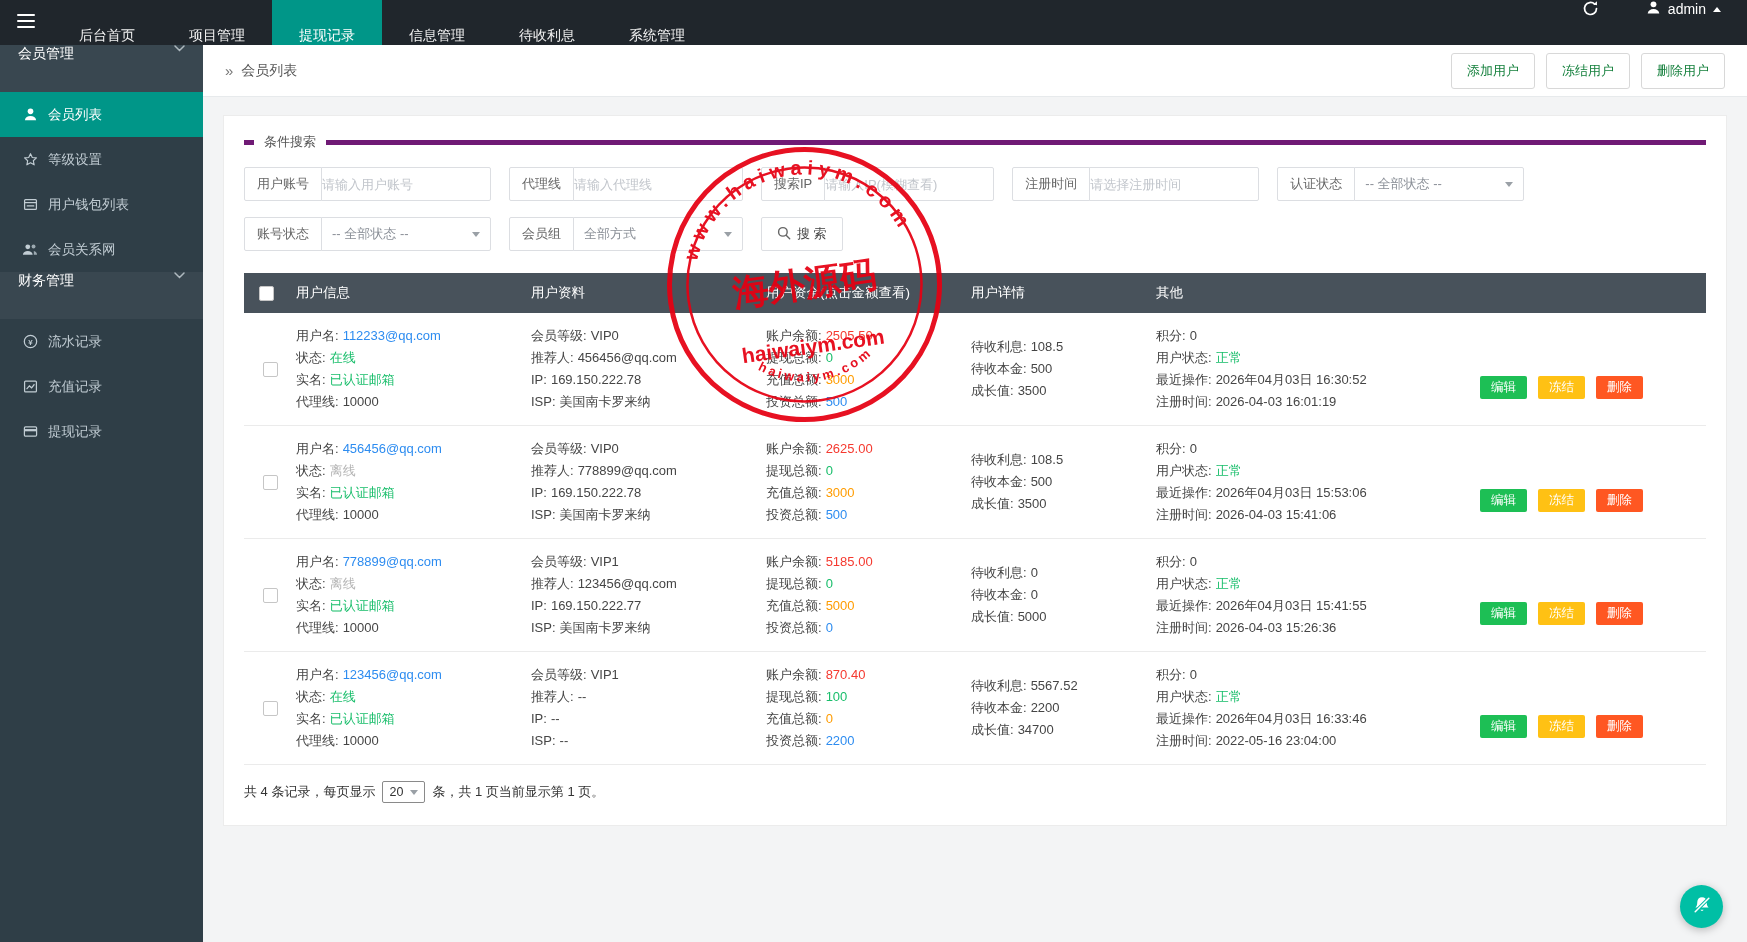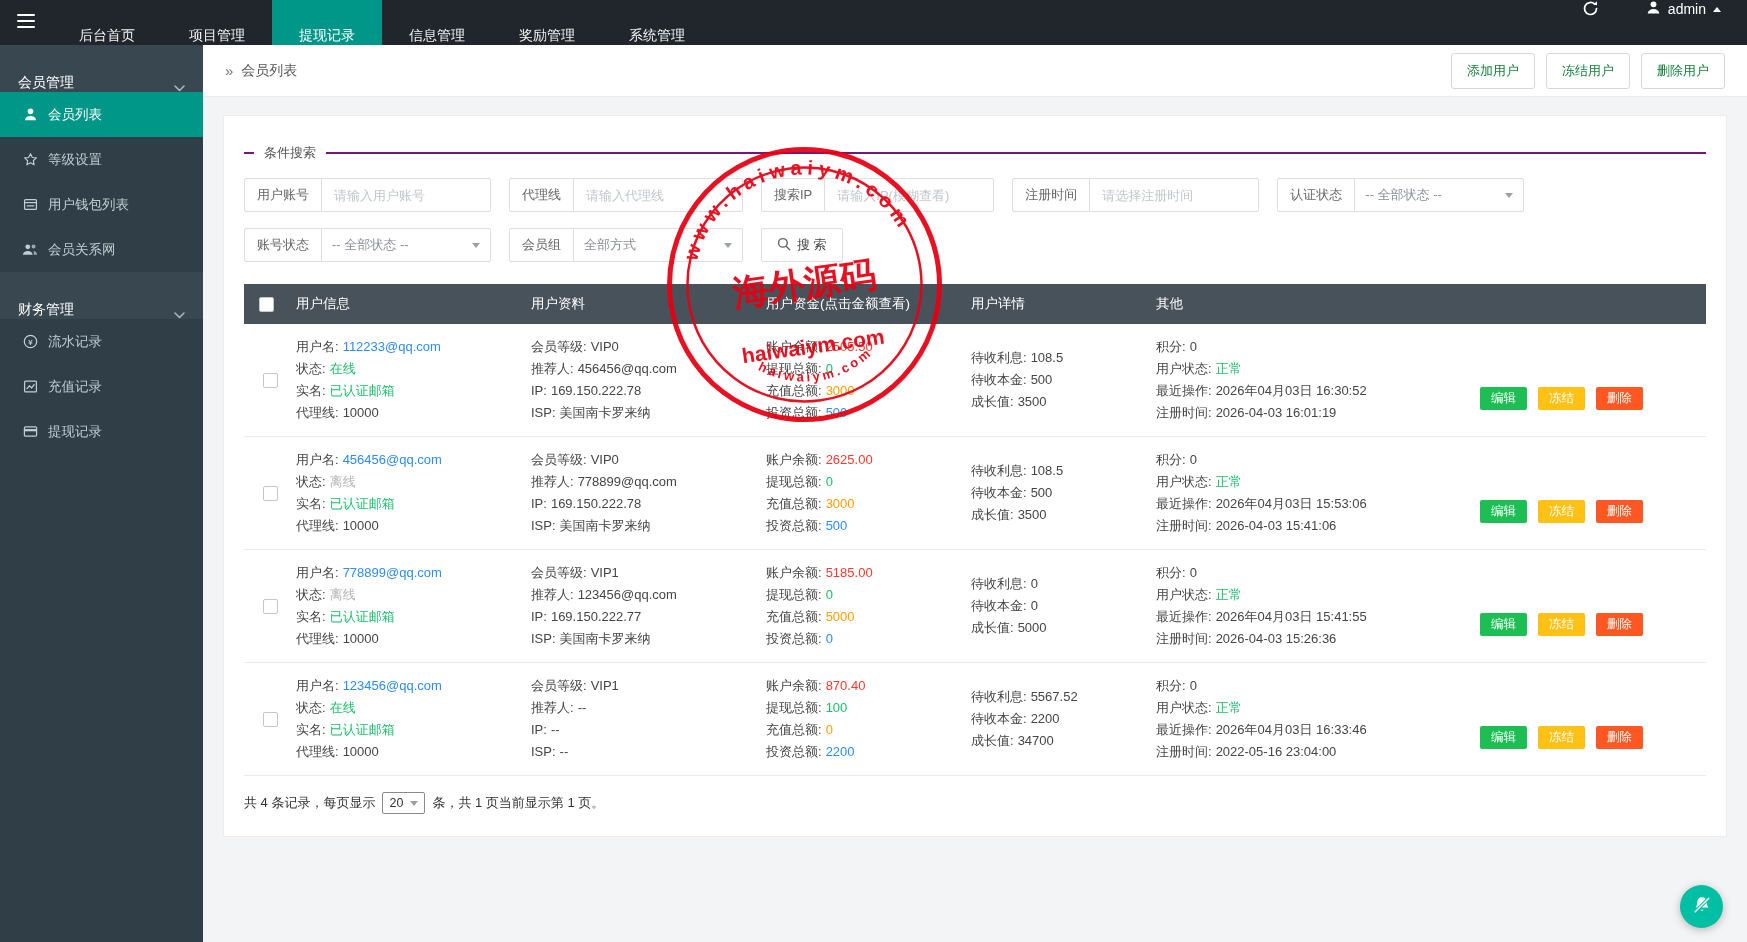--- a/index.html
+++ b/index.html
@@ -13,41 +13,41 @@
   .topnav{display:flex;}
   .topnav-item{padding:0 27px;display:flex;align-items:flex-end;font-size:14px;cursor:pointer;color:#f2f2f2;}
   .topnav-item.active{background:#009688;color:#fff;}
   .topbar-right{margin-left:auto;display:flex;align-items:flex-start;}
   .refresh{width:58px;display:flex;align-items:center;justify-content:center;cursor:pointer;}
   .admin{display:flex;align-items:center;gap:7px;padding:0 26px;cursor:pointer;font-size:14px;}
   .caret-up{width:0;height:0;border-left:4px solid transparent;border-right:4px solid transparent;border-bottom:5px solid #fff;}
   .caret-down{width:0;height:0;border-left:4px solid transparent;border-right:4px solid transparent;border-top:5px solid #9aa0a6;}
   
   .sidebar{position:absolute;top:45px;left:0;bottom:0;width:203px;background:#2f3e47;z-index:25;}
-  .side-group-header{height:47px;display:flex;align-items:flex-end;justify-content:space-between;padding:0 18px;color:#fff;font-size:14px;background:rgba(255,255,255,.05);cursor:pointer;}
+  .side-group-header{height:47px;display:flex;align-items:flex-start;justify-content:space-between;padding:0 18px;color:#fff;font-size:14px;background:rgba(255,255,255,.05);cursor:pointer;}
   .side-group-header .chev{color:#aeb9bf;display:flex;}
   .side-item{height:45px;display:flex;align-items:center;gap:10px;padding:0 22px;color:#c2cdd4;font-size:13.5px;cursor:pointer;}
   .side-item.active{background:#009688;color:#fff;}
   .sicon{display:flex;align-items:center;width:16px;justify-content:center;}
   
   .main{position:absolute;left:203px;top:45px;right:0;bottom:0;background:#f3f4f5;overflow:hidden;}
   .crumb-bar{height:52px;background:#fff;border-bottom:1px solid #e7eaec;display:flex;align-items:center;padding:0 22px;}
   .breadcrumb{display:flex;align-items:center;gap:8px;font-size:14px;color:#585858;}
   .crumb-icon{font-size:15px;color:#777;}
   .page-actions{margin-left:auto;display:flex;gap:11px;}
   .pa-btn{background:#fff;border:1px solid #d8d8d8;border-radius:3px;padding:8px 15px;font-size:13px;color:#15803d;cursor:pointer;font-family:inherit;}
   .card{margin:18px 20px;background:#fff;border:1px solid #ececec;padding:16px 20px 22px;min-height:650px;position:relative;}
   
-  .search-area{border:none;border-top:2px solid #701a75;padding:16px 0 0;margin-top:12px;}
+  .search-area{border:none;border-top:5px solid #701a75;padding:16px 0 0;margin-top:1px;}
   .search-area legend{padding:0 10px;margin-left:10px;color:#555;font-size:13px;}
   .search-row{display:flex;align-items:center;margin-bottom:16px;}
   .sfields{display:flex;gap:18px;}
   .sgroup{display:flex;align-items:stretch;}
   .slabel{border:1px solid #dcdee2;background:#fff;padding:0 12px;display:flex;align-items:center;color:#666;height:34px;white-space:nowrap;border-radius:2px 0 0 2px;}
-  .sinput{height:34px;border:1px solid #dcdee2;margin-left:-1px;width:170px;padding:0 12px;font-size:13px;color:#333;outline:none;border-radius:0 2px 2px 0;font-family:inherit;background:#fff;}
+  .sinput{height:34px;border:1px solid #dcdee2;margin-left:-1px;width:170px;padding:0 0;font-size:13px;color:#333;outline:none;border-radius:0 2px 2px 0;font-family:inherit;background:#fff;}
   .sinput::placeholder{color:#c2c6cc;}
   .sselect{height:34px;border:1px solid #dcdee2;margin-left:-1px;width:170px;display:flex;align-items:center;justify-content:space-between;padding:0 10px;color:#8a8f97;cursor:pointer;border-radius:0 2px 2px 0;background:#fff;}
   .search-btn{height:34px;margin-left:18px;border:1px solid #dcdee2;background:#fff;border-radius:2px;padding:0 15px;display:flex;align-items:center;gap:6px;font-size:13px;color:#444;cursor:pointer;font-family:inherit;}
   
   .table{margin-top:6px;}
   .thead{display:flex;align-items:center;background:#48525b;height:40px;color:#fff;font-size:13.5px;}
   .hcell{padding-right:8px;}
   .trow{display:flex;border-bottom:1px solid #ebebeb;padding:12px 0;}
   .col-check{flex:0 0 52px;display:flex;justify-content:center;align-items:center;}
   .col-info{flex:0 0 235px;}
@@ -100,21 +100,21 @@
       <div class="topnav-item">
         <span>项目管理</span>
       </div>
       <div class="topnav-item active">
         <span>提现记录</span>
       </div>
       <div class="topnav-item">
         <span>信息管理</span>
       </div>
       <div class="topnav-item">
-        <span>奖励管理</span>
+        <span>待收利息</span>
       </div>
       <div class="topnav-item">
         <span>系统管理</span>
       </div>
     </nav>
   <div class="topbar-right">
     <div class="refresh">
       <span><svg width="17" height="17" viewBox="0 0 17 17" fill="none">
             <path d="M14.5 8.5a6 6 0 1 1-1.8-4.3" stroke="#fff" stroke-width="1.7" stroke-linecap="round"></path>
             <path d="M14.9 1.2 15 5.2l-3.6-.7z" fill="#fff"></path>

